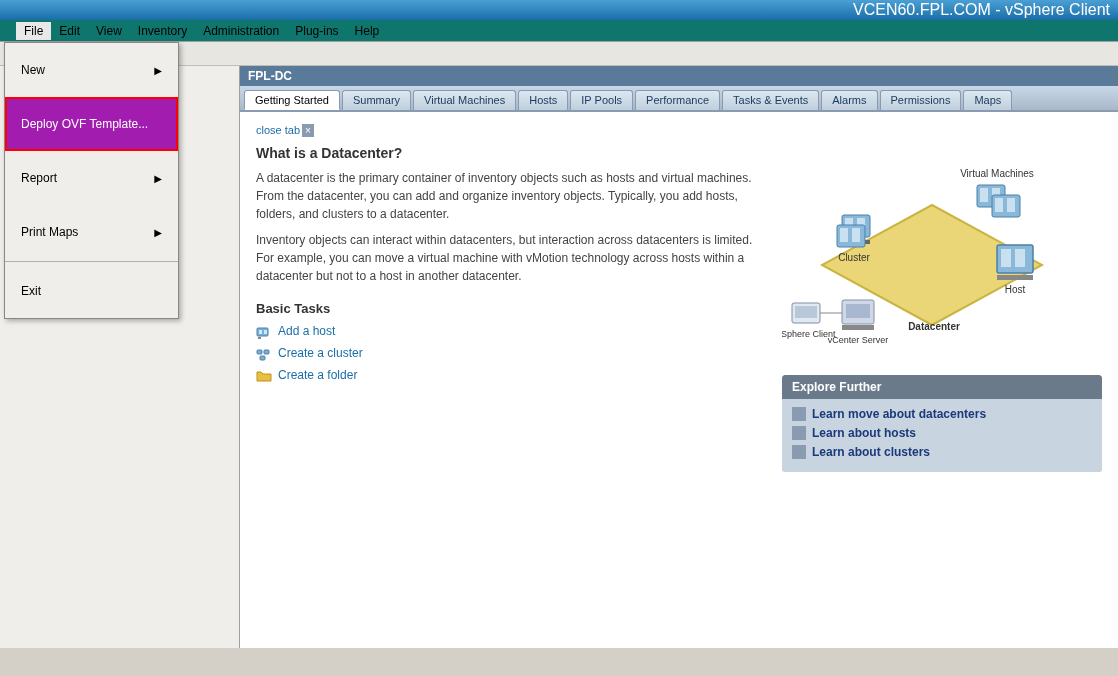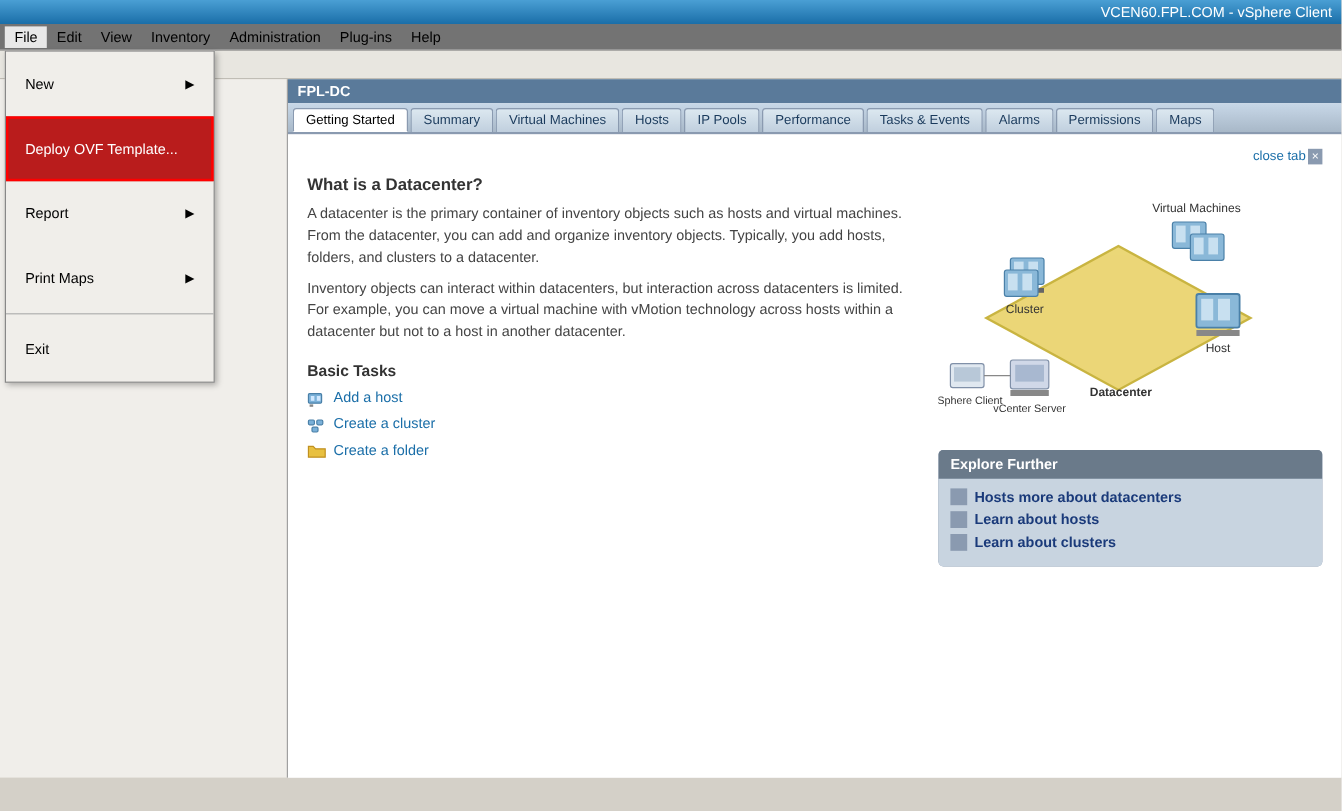--- a/index.html
+++ b/index.html
@@ -15,30 +15,30 @@
 
     
     #title-bar {
       background: linear-gradient(to bottom, #4a9fd4, #1a6ea8);
       color: white;
       height: 20px;
       display: flex;
       align-items: center;
       justify-content: flex-end;
       padding-right: 8px;
-      font-size: 12px;
+      font-size: 16px;
     }
 
     
     #menu-bar {
-      background: #737373;
+      background: #0f766e;
       height: 22px;
       display: flex;
       align-items: center;
-      padding-left: 4px;
+      padding-left: 16px;
       border-bottom: 1px solid #a0a0a0;
       position: relative;
       z-index: 100;
     }
     .menu-item {
       padding: 2px 8px;
       cursor: pointer;
       color: #000;
       font-size: 12px;
     }
@@ -118,21 +118,20 @@
       flex: 1;
       background: white;
       overflow-y: auto;
       padding: 12px 16px;
       position: relative;
     }
 
     
     #close-tab-row {
       display: flex;
-      justify-content: flex-end;
       font-size: 11px;
       color: #1a6ea8;
       margin-bottom: 8px;
     }
     #close-tab-row span { cursor: pointer; }
     #close-tab-row .close-x {
       background: #8a9ab0;
       color: white;
       padding: 1px 3px;
       font-size: 10px;
@@ -232,21 +231,21 @@
     .dropdown-item {
       padding: 20px 16px;
       cursor: pointer;
       font-size: 12px;
       color: #000;
       display: flex;
       align-items: center;
       justify-content: space-between;
     }
     .dropdown-item.highlighted {
-      background: #b91c1c;
+      background: #a21caf;
       color: white;
       outline: 2px solid red;
       outline-offset: -2px;
     }
     .dropdown-separator {
       border: none;
       border-top: 1px solid #b0b0b0;
       margin: 2px 0;
     }
     .dropdown-arrow { font-size: 10px; }
@@ -431,21 +430,21 @@
             </svg>
           </div>
 
           <div id="explore-further">
             <div id="explore-further-header">
               <span>Explore Further</span>
             </div>
             <div id="explore-further-content">
               <div class="explore-link">
                 <div class="explore-bullet"></div>
-                <span>Hosts more about datacenters</span>
+                <span>Learn move about datacenters</span>
               </div>
               <div class="explore-link">
                 <div class="explore-bullet"></div>
                 <span>Learn about hosts</span>
               </div>
               <div class="explore-link">
                 <div class="explore-bullet"></div>
                 <span>Learn about clusters</span>
               </div>
             </div>

